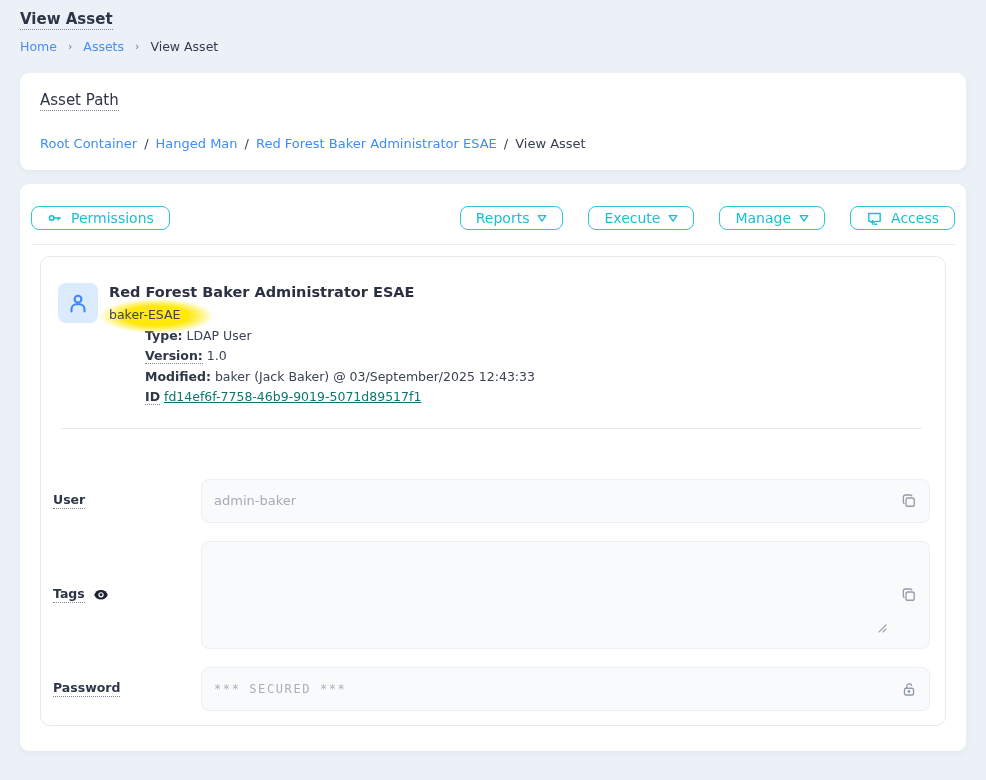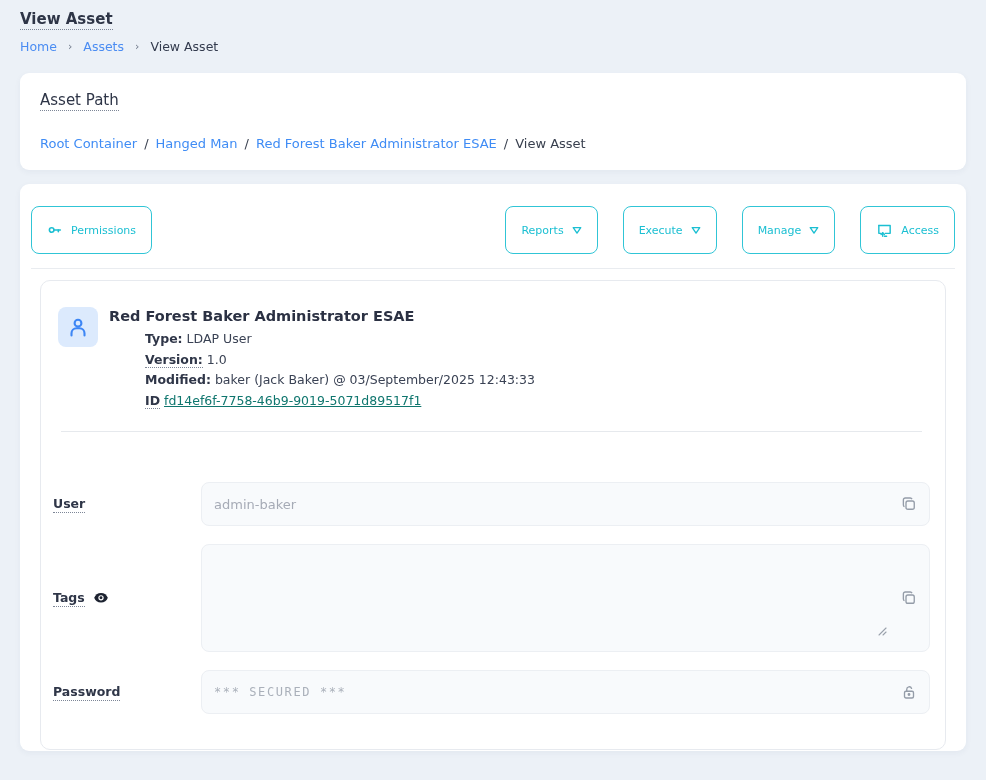--- a/index.html
+++ b/index.html
@@ -38,23 +38,23 @@
   .path-link { color: #3f8cf5; text-decoration: none; cursor: pointer; }
   .path-sep { color: #39404f; font-weight: 400; }
   .path-current { color: #39404f; }
 
   .main-card { margin-top: 14px; padding: 22px 11px 28px 11px; height: 567px; }
 
   .toolbar { display: flex; justify-content: space-between; align-items: center; }
   .toolbar-right { display: flex; gap: 25px; margin-left: 22px; }
   .btn {
     display: inline-flex; align-items: center; gap: 8px;
-    height: 48px; padding: 0 15px;
+    height: 24px; padding: 0 15px;
     background: #fff; border: 1px solid #30c5d6; border-radius: 8px;
-    color: #1bbfd2; font-size: 11px; font-weight: 500;
+    color: #1bbfd2; font-size: 14px; font-weight: 500;
     font-family: inherit; cursor: pointer;
   }
   .btn svg { display: block; }
   .toolbar-divider { border: 0; border-top: 1px solid #e9ecf0; margin-top: 14px; }
 
   .inner-card {
     border: 1px solid #e7eaef; border-radius: 10px;
     margin: 11px 9px 0 9px; padding: 26px 15px 30px 12px;
     height: 470px;
   }
@@ -193,20 +193,26 @@
     <div class="asset-head">
       <div class="avatar">
         <svg width="24" height="24" viewBox="0 0 24 24" fill="none" stroke="#3d86f5" stroke-width="2.1" stroke-linecap="round">
           <circle cx="12" cy="8.2" r="3.4"></circle>
           <path d="M5.5 20.5 v-2.2 a5 5 0 0 1 5 -5 h3 a5 5 0 0 1 5 5 v2.2"></path>
         </svg>
       </div>
       <div class="asset-info">
         <div class="asset-name">Red Forest Baker Administrator ESAE</div>
         <div>
+          <span class="asset-alias">
+            <span class="alias-hl"></span>
+            <span class="alias-text">baker-ESAE</span>
+          </span>
+        </div>
+        <div>
           <span class="b">Type:</span>
           <span>LDAP User</span>
         </div>
         <div>
           <span class="b dot-u">Version:</span>
           <span>1.0</span>
         </div>
         <div>
           <span class="b">Modified:</span>
           <span>baker (Jack Baker) @ 03/September/2025 12:43:33</span>

